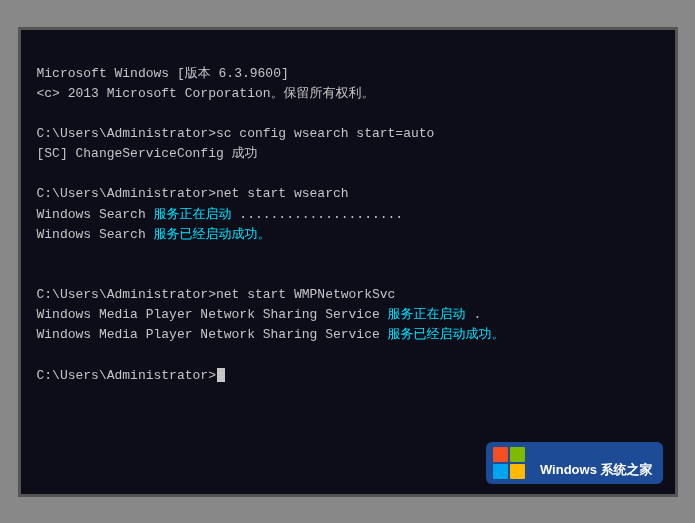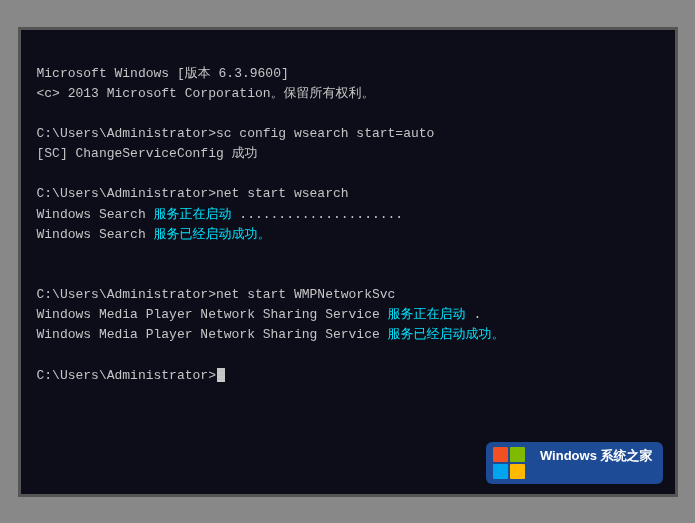--- a/index.html
+++ b/index.html
@@ -69,21 +69,21 @@
 
     
     .watermark {
       position: absolute;
       bottom: 10px;
       right: 12px;
       background: rgba(30, 80, 160, 0.92);
       border-radius: 6px;
       padding: 5px 10px 5px 7px;
       display: flex;
-      align-items: flex-start;
+      align-items: flex-end;
       gap: 15px;
       z-index: 10;
     }
 
     .watermark-icon {
       width: 32px;
       height: 32px;
       display: grid;
       grid-template-columns: 1fr 1fr;
       grid-template-rows: 1fr 1fr;

